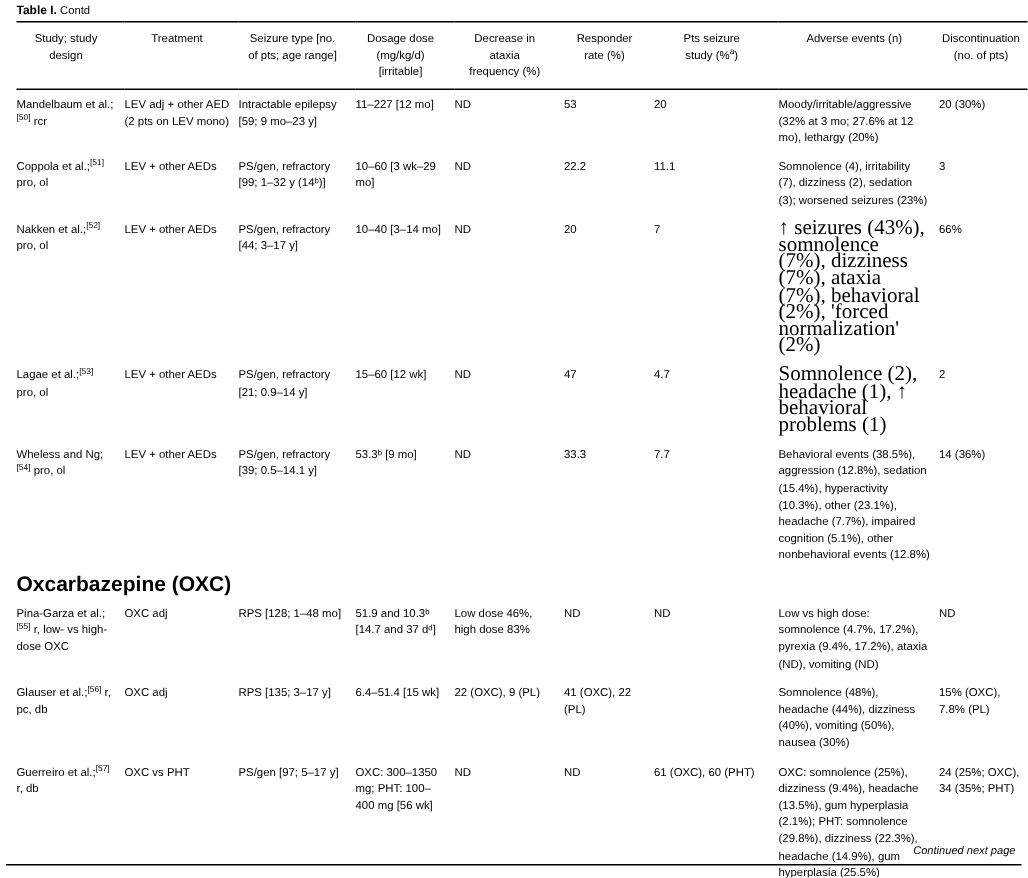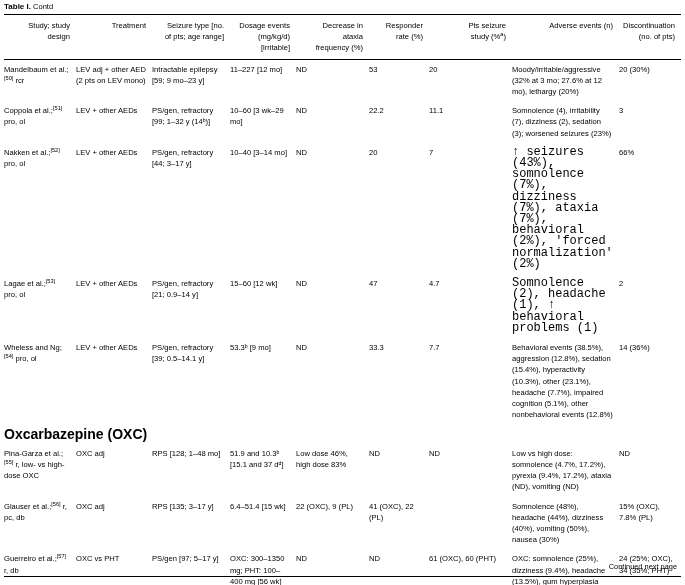--- a/index.html
+++ b/index.html
@@ -12,21 +12,21 @@
     height: 585px;
     font-family: "Liberation Sans", sans-serif;
     color: #000000;
     overflow: hidden;
   }
   .page {
     position: relative;
     width: 685px;
     height: 585px;
     box-sizing: border-box;
-    padding: 0 4px;
+    padding: 0 11px;
   }
   .table-caption {
     font-size: 7.5px;
     line-height: 10px;
     padding: 2px 0 2px 0;
     white-space: nowrap;
   }
   .table-caption .caption-label {
     font-weight: bold;
     font-size: 8px;
@@ -35,21 +35,21 @@
     font-weight: normal;
     font-size: 7.5px;
   }
   table.data {
     width: 677px;
     border-collapse: collapse;
     table-layout: fixed;
     font-size: 7.6px;
   }
   table.data thead th {
-    text-align: right;
+    text-align: center;
     font-weight: normal;
     vertical-align: top;
     padding: 5px 6px 5px 0;
     line-height: 11.2px;
     border-top: 1.1px solid #000;
     border-bottom: 1.1px solid #000;
   }
   table.data tbody td {
     text-align: left;
     vertical-align: top;
@@ -64,34 +64,35 @@
   }
   tr.first-body td {
     padding-top: 5px;
   }
   sup {
     font-size: 5.6px;
     vertical-align: 3px;
     line-height: 0;
   }
   .arrow-up {
-    font-family: Liberation Mono, monospace;
-    font-size: 12px;
+    font-family: Liberation Serif, serif;
+    font-size: 14px;
   }
   .rule-bottom {
     position: absolute;
     left: 4px;
     right: 4px;
     bottom: 8px;
     border-top: 1.1px solid #000;
   }
   .footnote {
     position: absolute;
     right: 8px;
     bottom: 14px;
+    font-style: italic;
     font-size: 7.4px;
   }
   .c0 { width: 72px; }
   .c1 { width: 76px; }
   .c2 { width: 78px; }
   .c3 { width: 66px; }
   .c4 { width: 73px; }
   .c5 { width: 60px; }
   .c6 { width: 83px; }
   .c7 { width: 107px; }
@@ -126,21 +127,21 @@
           <span>design</span>
         </th>
         <th>
           <span>Treatment</span>
         </th>
         <th>
           <span>Seizure type [no.</span><br>
           <span>of pts; age range]</span>
         </th>
         <th>
-          <span>Dosage events</span><br>
+          <span>Dosage dose</span><br>
           <span>(mg/kg/d)</span><br>
           <span>[irritable]</span>
         </th>
         <th>
           <span>Decrease in</span><br>
           <span>ataxia</span><br>
           <span>frequency (%)</span>
         </th>
         <th>
           <span>Responder</span><br>
@@ -222,21 +223,21 @@
       </tr>
 
       <tr class="section-row">
         <td colspan="9">Oxcarbazepine (OXC)</td>
       </tr>
 
       <tr>
         <td><span>Pina-Garza et al.;</span><sup>[55]</sup><span> r, low- vs high-dose OXC</span></td>
         <td>OXC adj</td>
         <td>RPS [128; 1–48 mo]</td>
-        <td>51.9 and 10.3ᵇ [15.1 and 37 dᵈ]</td>
+        <td>51.9 and 10.3ᵇ [14.7 and 37 dᵈ]</td>
         <td>Low dose 46%, high dose 83%</td>
         <td>ND</td>
         <td>ND</td>
         <td>Low vs high dose: somnolence (4.7%, 17.2%), pyrexia (9.4%, 17.2%), ataxia (ND), vomiting (ND)</td>
         <td>ND</td>
       </tr>
 
       <tr>
         <td><span>Glauser et al.;</span><sup>[56]</sup><span> r, pc, db</span></td>
         <td>OXC adj</td>

